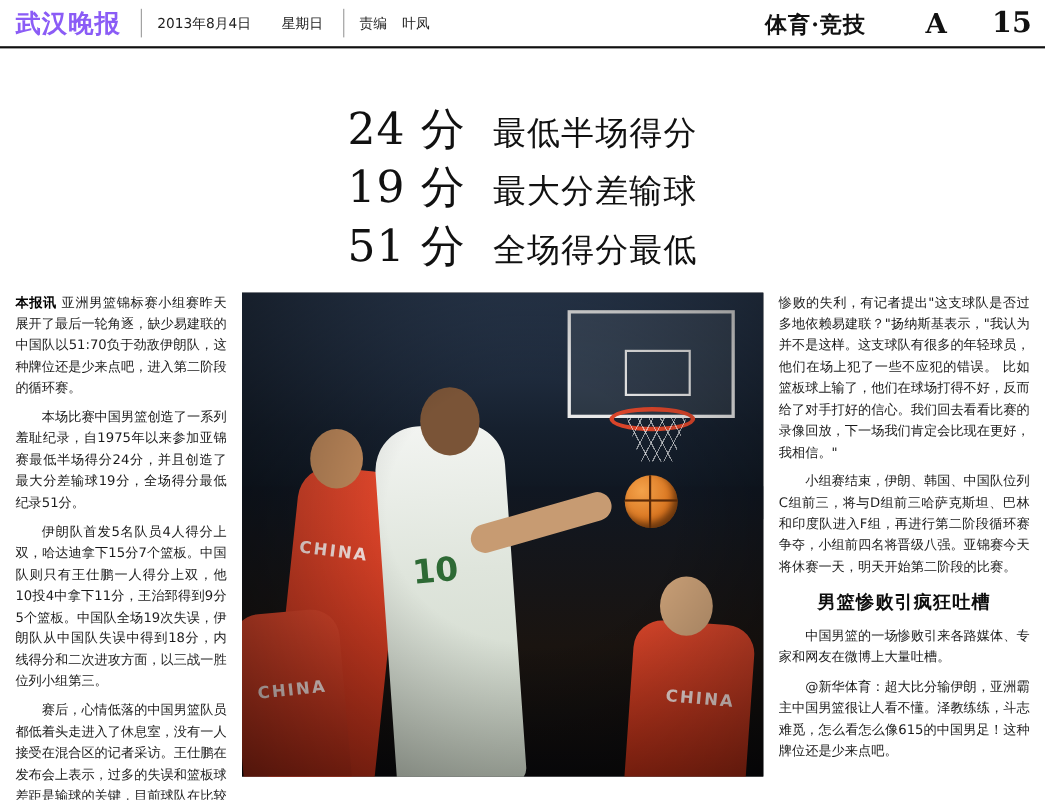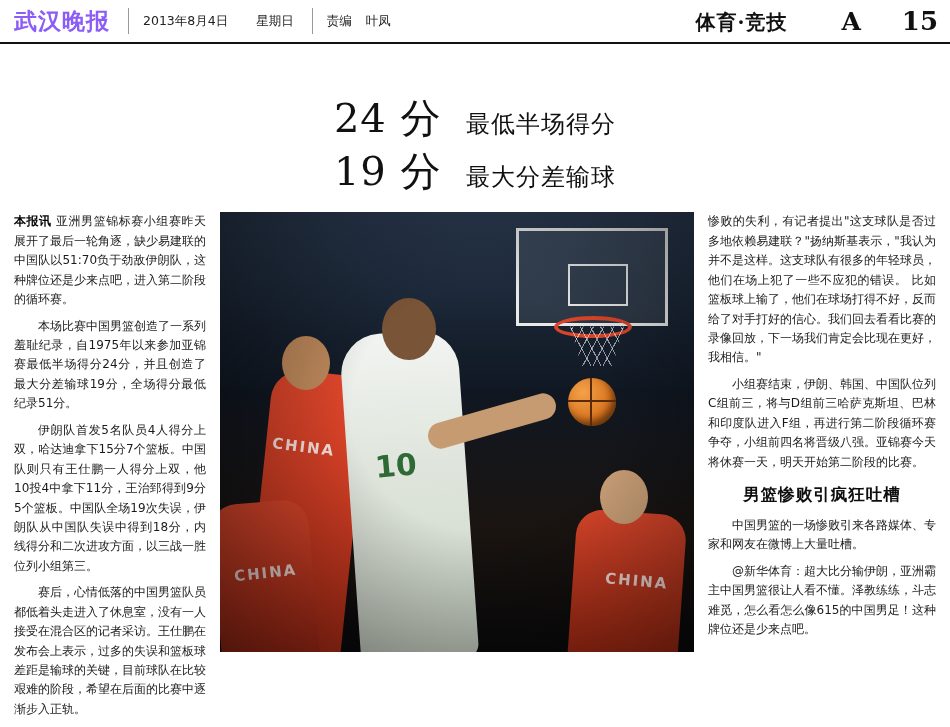--- a/index.html
+++ b/index.html
@@ -92,21 +92,21 @@
     font-family: "DejaVu Serif", "Liberation Serif", serif;
     letter-spacing: 1px;
   }
   .stat-num {
     font-family: "DejaVu Serif", "Liberation Serif", serif;
     font-size: 40px;
   }
   .stat-label {
     margin-left: 14px;
     font-family: "DejaVu Sans", "Liberation Sans", sans-serif;
-    font-size: 24px;
+    font-size: 30px;
   }
 
   
   .headline {
     margin-top: 20px;
     text-align: center;
     font-family: "DejaVu Sans", "Liberation Sans", sans-serif;
     font-weight: bold;
     font-size: 59px;
     letter-spacing: 3px;
@@ -317,20 +317,24 @@
 
   <div class="stats">
     <div class="stat-row">
       <span class="stat-num">24 分</span>
       <span class="stat-label">最低半场得分</span>
     </div>
     <div class="stat-row">
       <span class="stat-num">19 分</span>
       <span class="stat-label">最大分差输球</span>
     </div>
+    <div class="stat-row">
+      <span class="stat-num">51 分</span>
+      <span class="stat-label">全场得分最低</span>
+    </div>
   </div>
 
 
   <div class="body-wrap">
 
     <div class="col col-left">
       <p class="noindent">
         <span class="lead-tag">本报讯</span>
         <span>亚洲男篮锦标赛小组赛昨天展开了最后一轮角逐，缺少易建联的中国队以51:70负于劲敌伊朗队，这种牌位还是少来点吧，进入第二阶段的循环赛。</span>
       </p>

